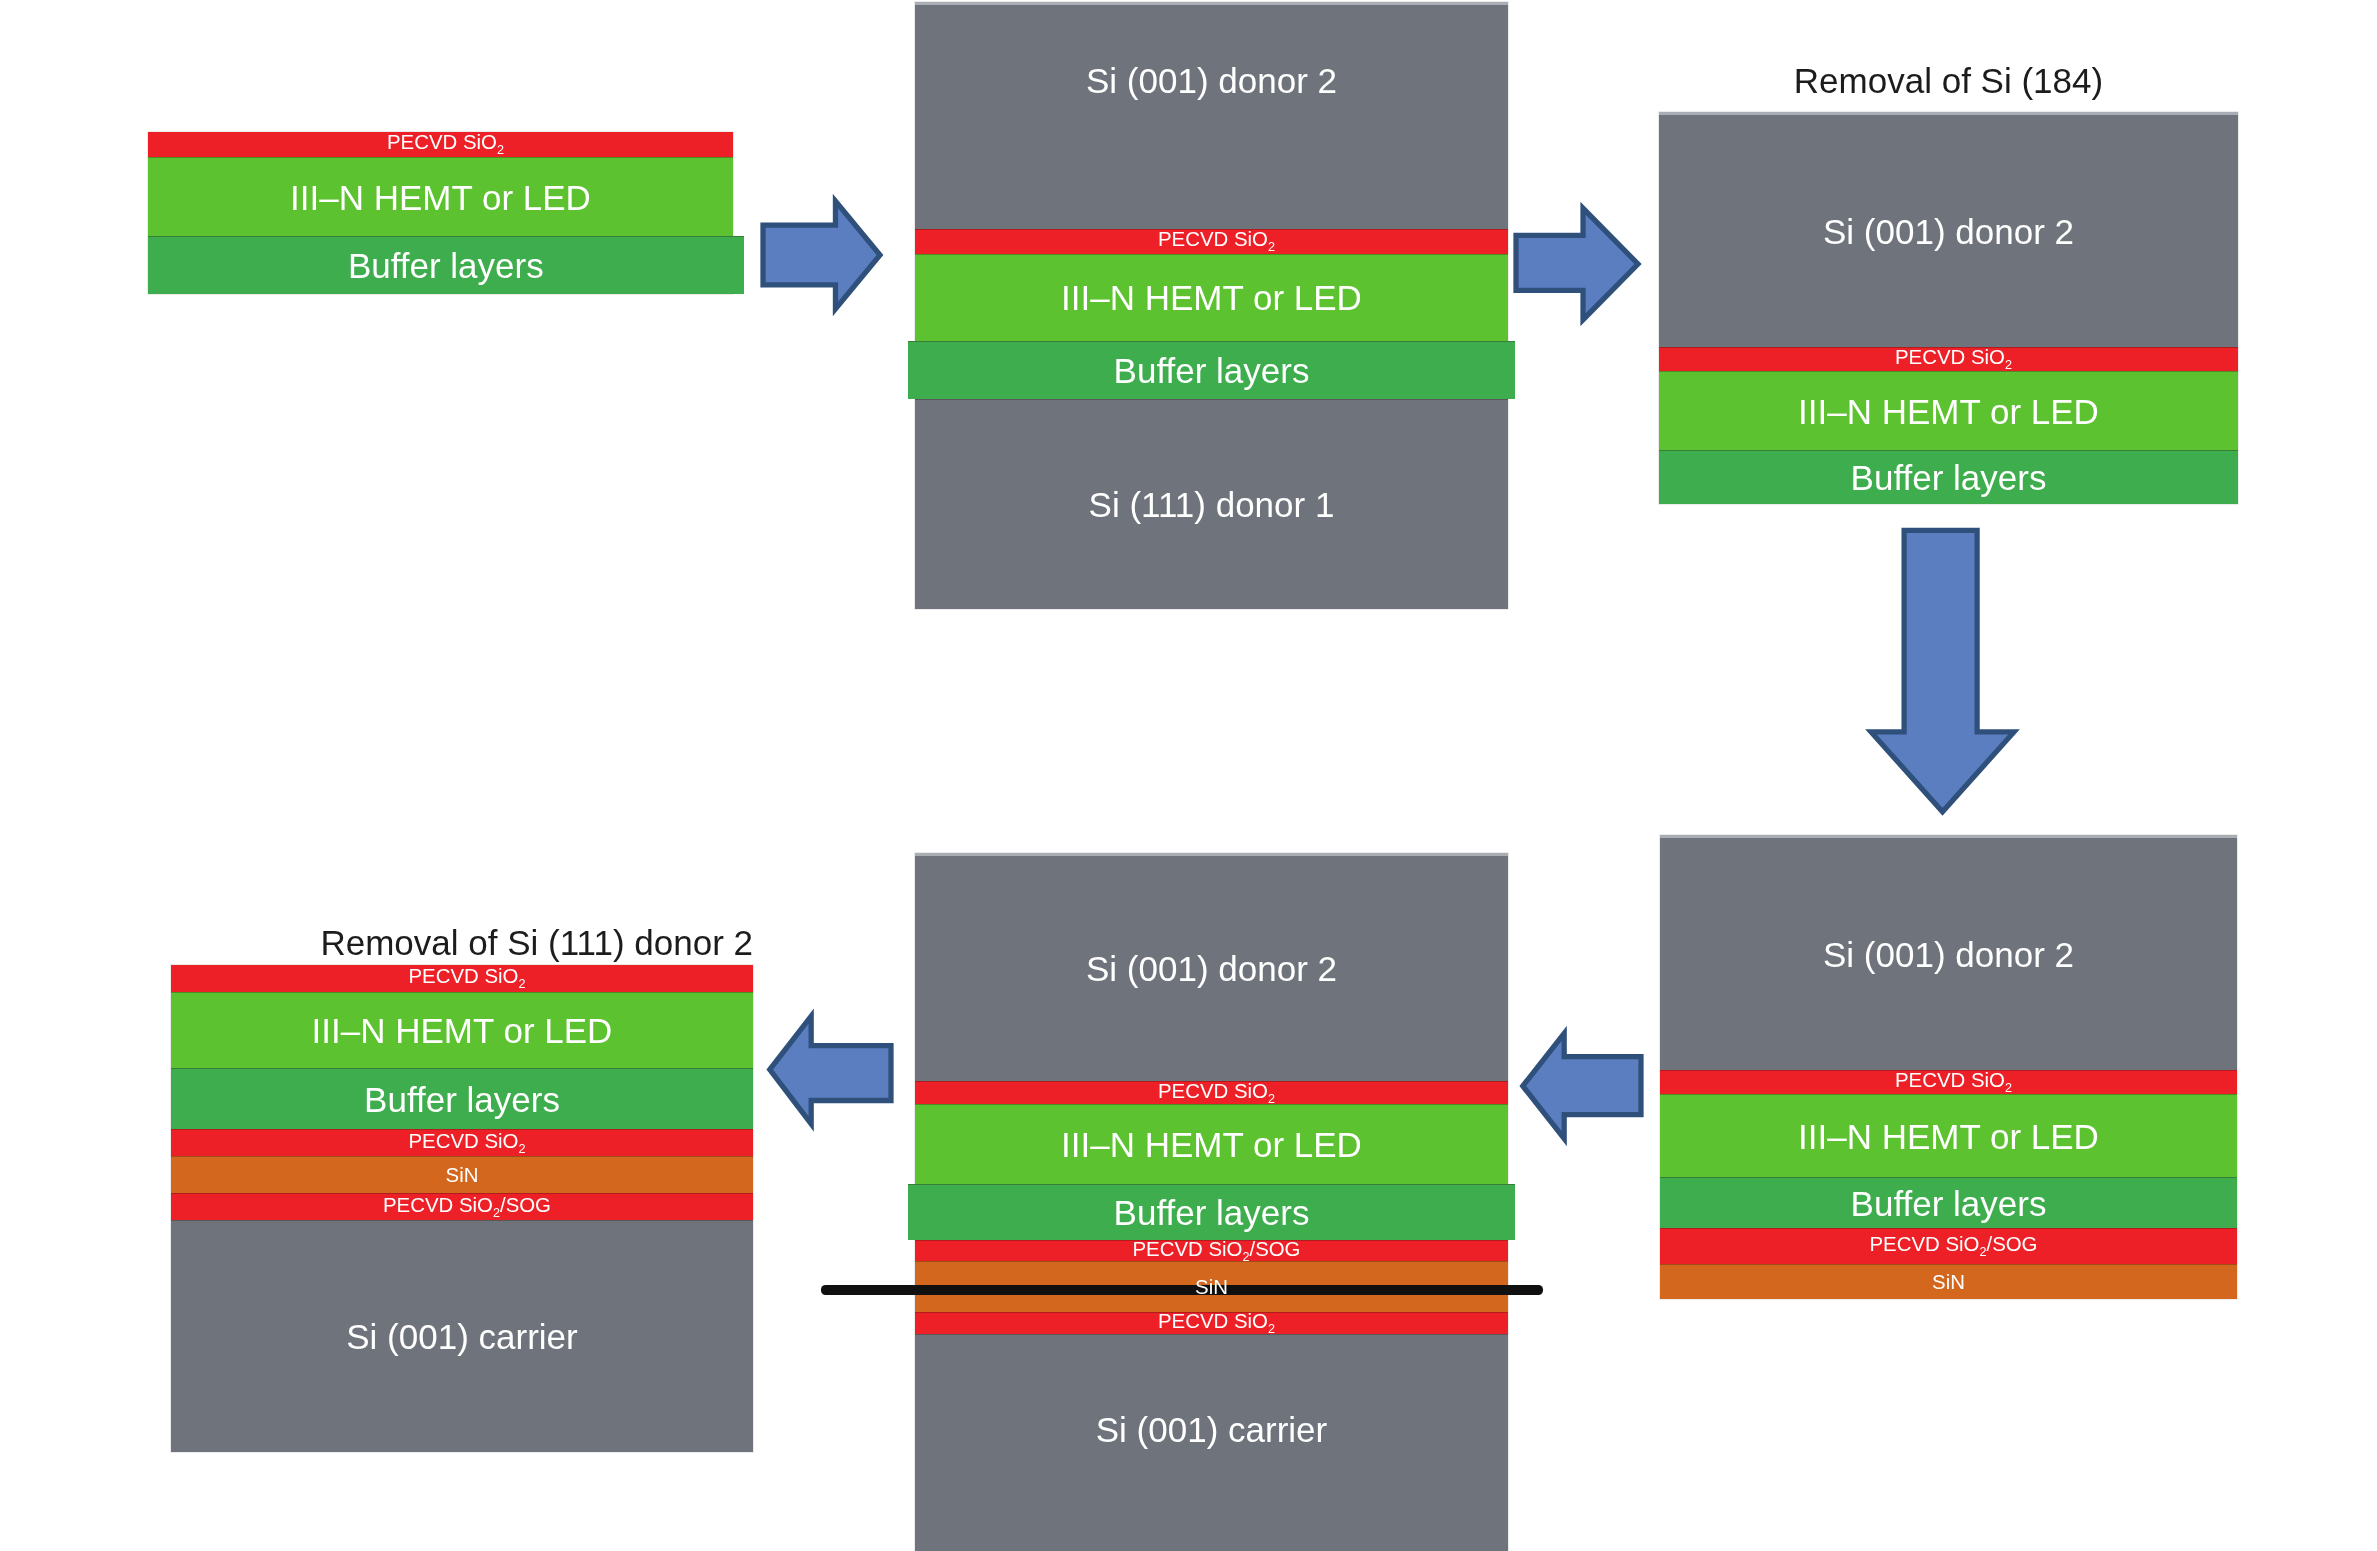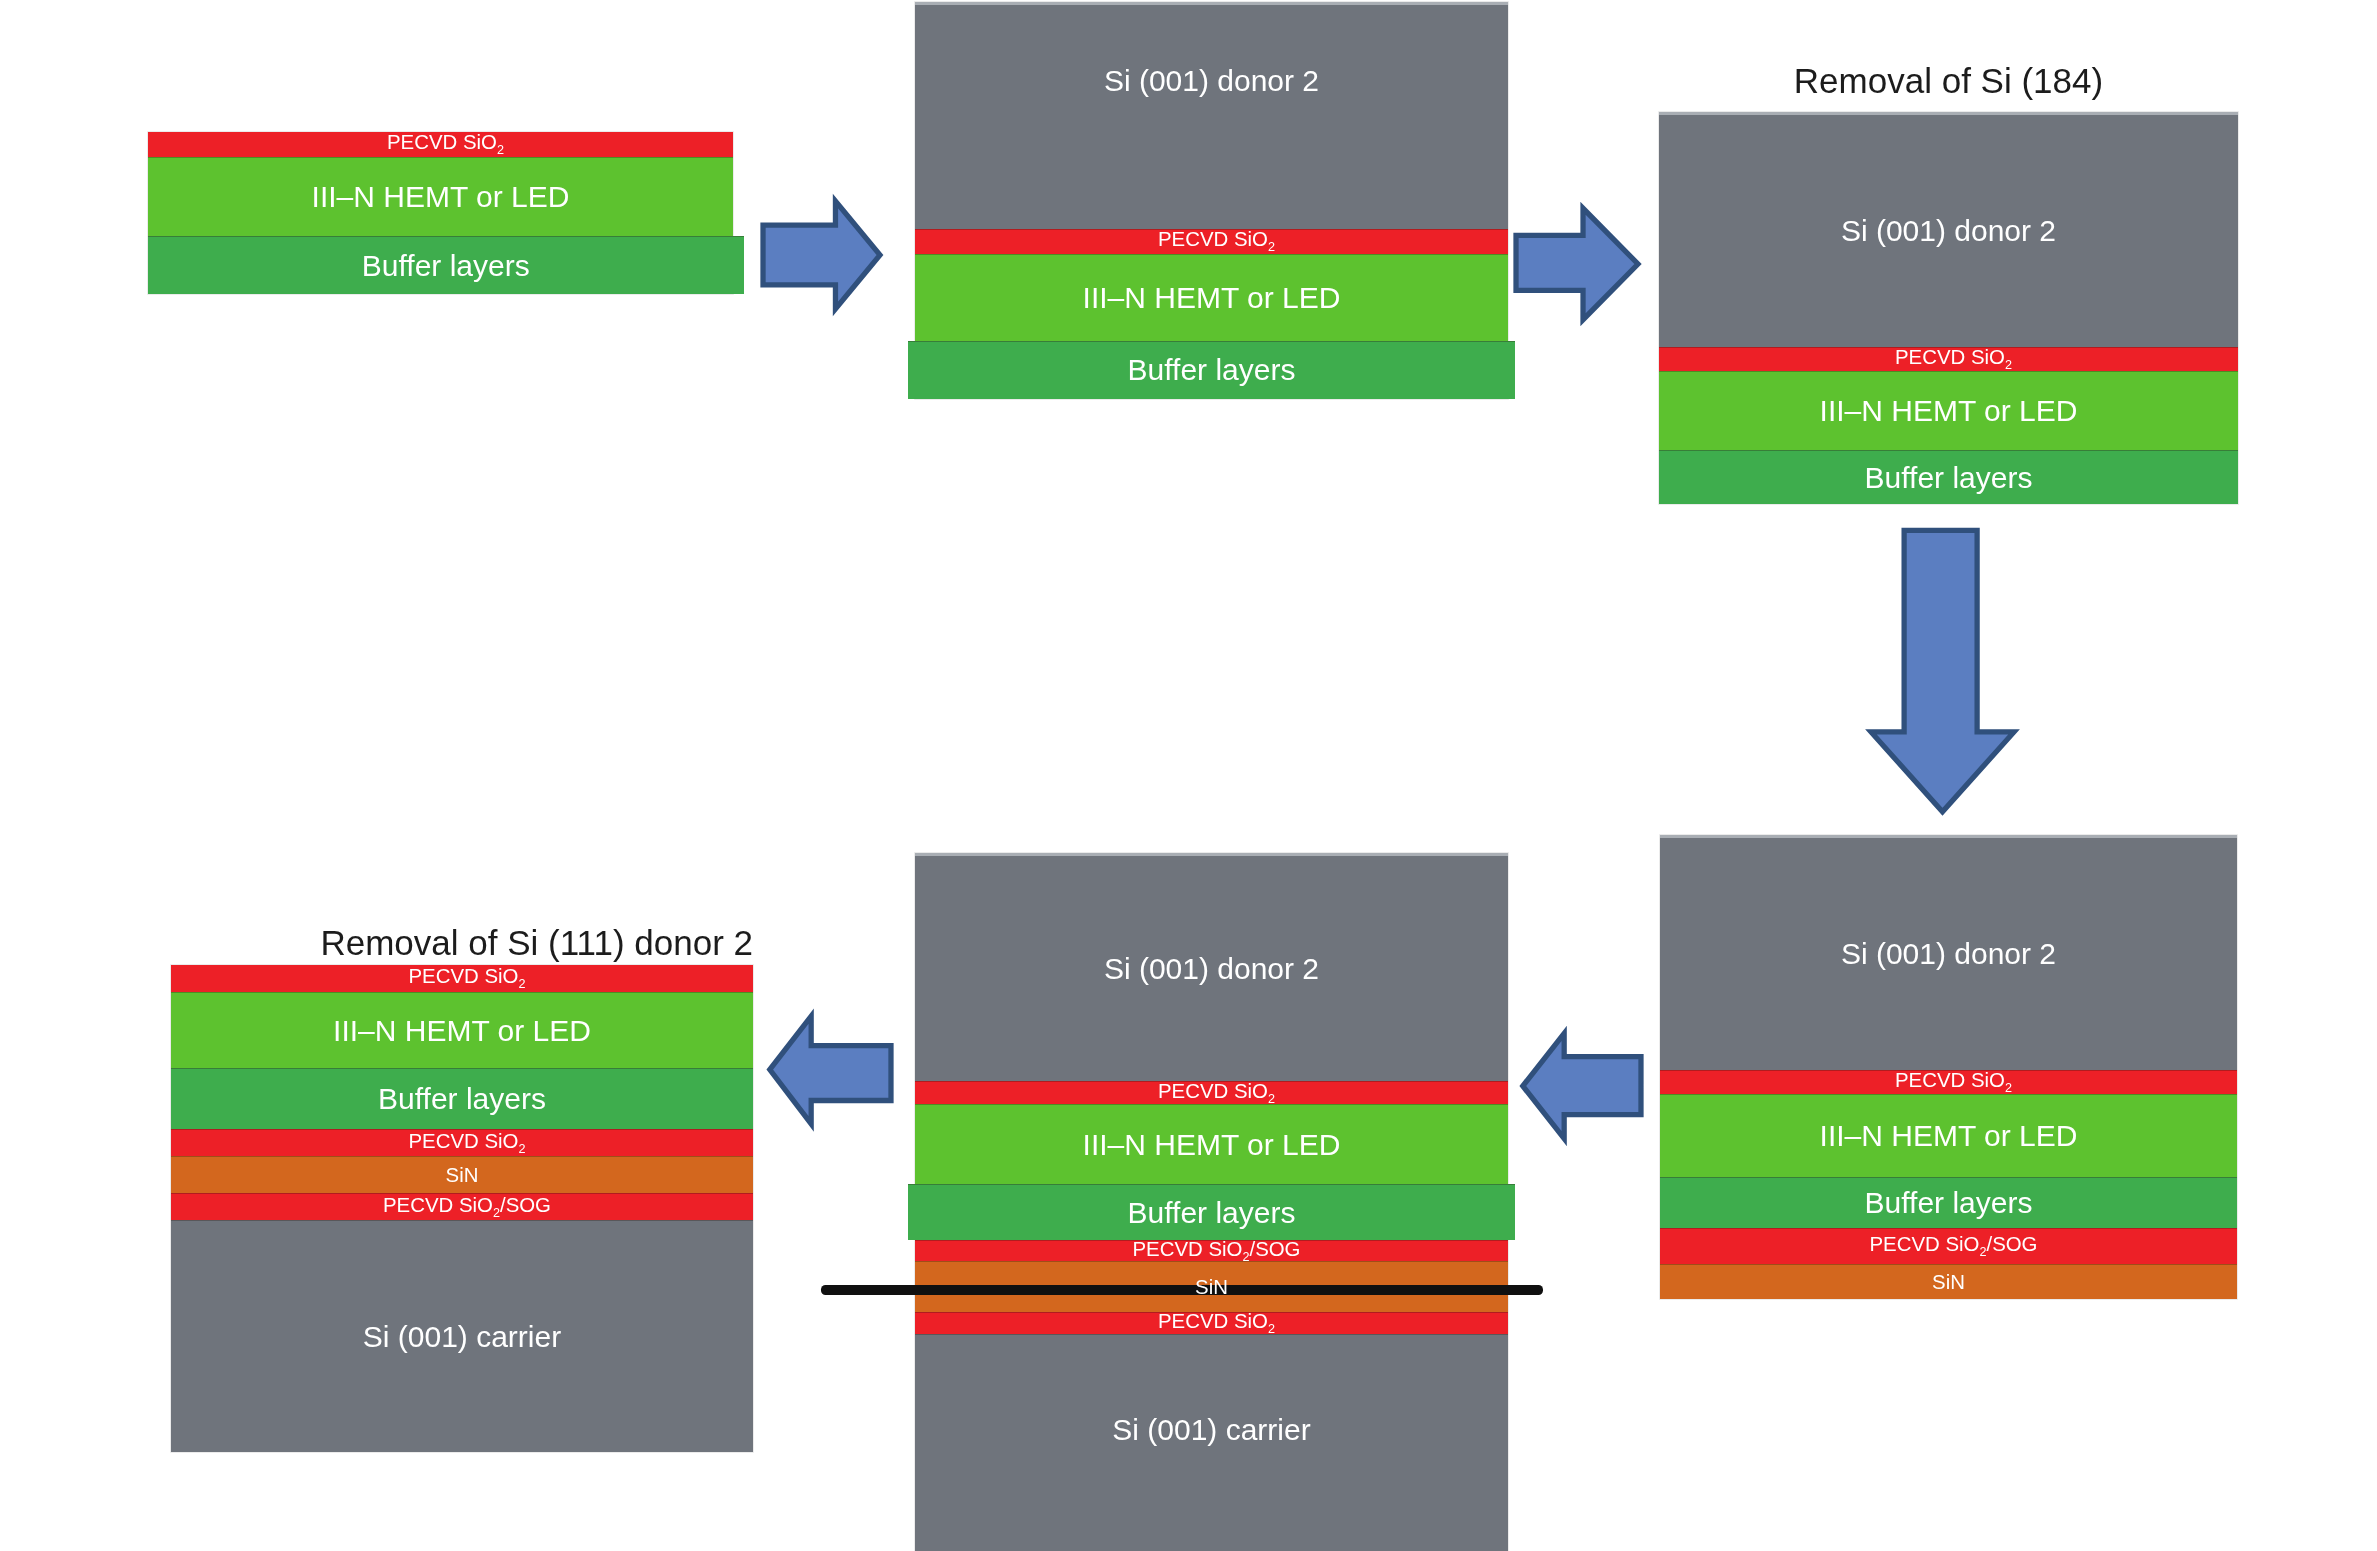--- a/index.html
+++ b/index.html
@@ -22,21 +22,21 @@
   }
   .layer + .layer{border-top:1.5px solid rgba(40,20,12,0.30);}
   .red{background:var(--red);padding-left:10px;}
   .hemt{background:var(--hemt-green);}
   .buf{background:var(--buffer-green);}
   .gray{background:var(--si-gray);}
   .sin{background:var(--sin-orange);}
   .top-hl{border-top:3px solid #a9aeb4;}
   .lbl{
     color:var(--label-color);
-    font-size:30px;
+    font-size:35px;
     line-height:1;
     white-space:nowrap;
   }
   .lbl.small{font-size:20.4px;}
   .lbl sub{font-size:0.62em;line-height:1;}
   .nudge-up-lg{transform:translateY(-36px);}
   .nudge-up-sm{transform:translateY(-13.6px);}
   .above-line{z-index:7;}
   .stage-title{
     position:absolute;
@@ -81,20 +81,23 @@
   </div>
   <div class="layer red" style="height:25px;">
     <span class="lbl small"><span>PECVD SiO</span><sub>2</sub></span>
   </div>
   <div class="layer hemt" style="height:87px;">
     <span class="lbl">III–N HEMT or LED</span>
   </div>
   <div class="layer buf" style="height:58px;margin-left:-6.8px;margin-right:-6.8px;">
     <span class="lbl">Buffer layers</span>
   </div>
+  <div class="layer gray" style="height:210px;">
+    <span class="lbl">Si (111) donor 1</span>
+  </div>
 </div>
 
 <div class="stage-title" style="left:1659px;top:60px;width:579px;">Removal of Si (184)</div>
 <div class="panel" style="left:1659px;top:112px;width:579px;">
   <div class="layer gray top-hl" style="height:235px;">
     <span class="lbl">Si (001) donor 2</span>
   </div>
   <div class="layer red" style="height:24px;">
     <span class="lbl small"><span>PECVD SiO</span><sub>2</sub></span>
   </div>

